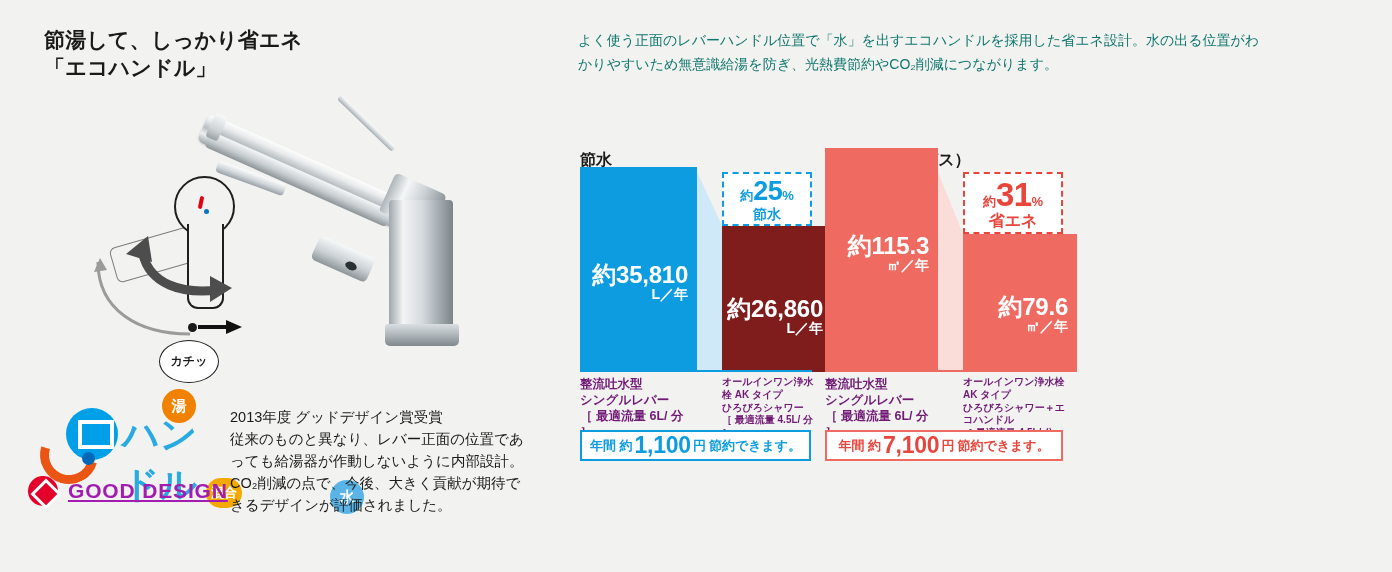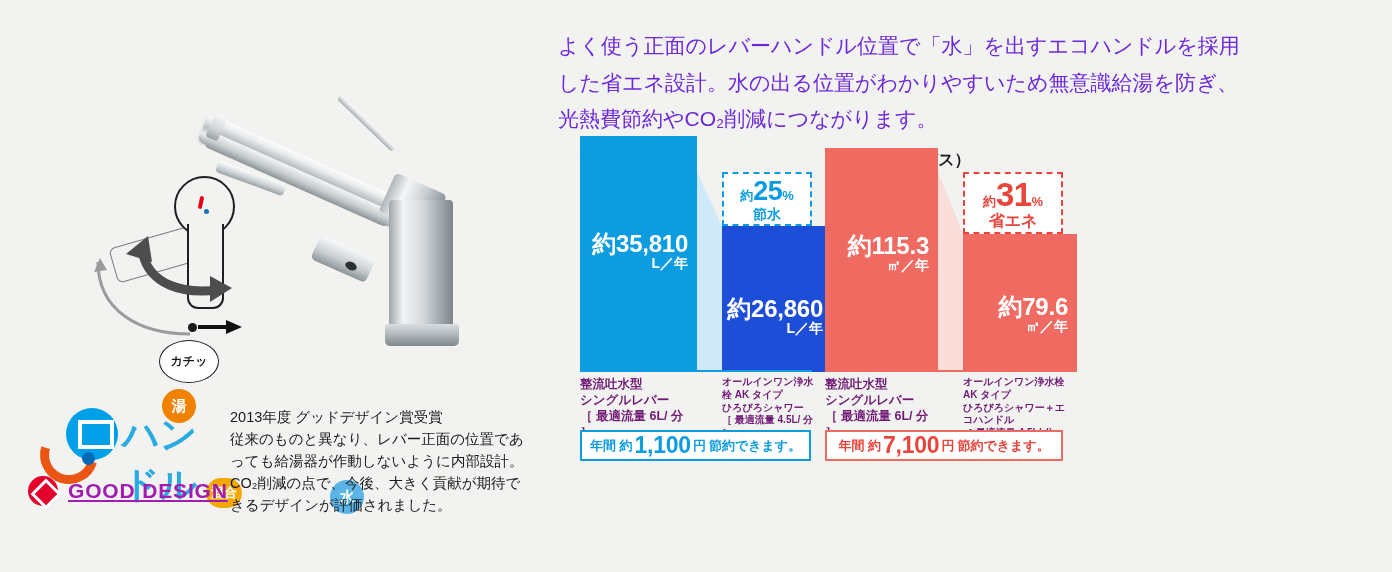--- a/index.html
+++ b/index.html
@@ -135,22 +135,22 @@
   .gd-inner{left:7px;top:7px;width:16px;height:16px;border:3px solid #fff;transform:rotate(45deg);}
   .gd-text{left:40px;top:3px;font-size:21px;font-weight:bold;letter-spacing:.04em;color:#a21caf;text-decoration:underline;}
 
   #award-text{
     left:230px;top:406px;width:300px;
     font-size:14.5px;line-height:1.52;color:#1a1a1a;white-space:pre-line;
   }
 
   
   #lead-copy{
-    left:558px;top:28px;width:690px;
-    font-size:21px;line-height:1.74;color:#6d28d9;white-space:pre-line;
+    left:578px;top:28px;width:690px;
+    font-size:14px;line-height:1.74;color:#0f766e;white-space:pre-line;
   }
 
   .chart-title{font-size:16px;font-weight:bold;color:#1a1a1a;}
   #title-water{left:580px;top:150px;}
   #title-energy{left:825px;top:150px;}
 
   .plot{height:200px;}
   #plot-water{left:580px;top:172px;width:232px;}
   #plot-energy{left:825px;top:172px;width:238px;}
 
@@ -188,20 +188,22 @@
     left:1083px;top:150px;width:190px;
     font-size:11.5px;line-height:1.42;font-weight:bold;color:#1a1a1a;
     white-space:pre-line;letter-spacing:-.01em;
   }
 </style>
 </head>
 <body>
 
 <div class="stage">
 
+  <div class="abs" id="page-title">節湯して、しっかり省エネ
+「エコハンドル」</div>
 
   <div class="abs" id="faucet-photo">
     <div class="fc pullrod"></div>
     <div class="fc spout"></div>
     <div class="fc spout2"></div>
     <div class="fc lever"></div>
     <div class="fc lever-arm"></div>
     <div class="fc nozzle"></div>
     <div class="fc dot-dark"></div>
     <div class="fc head"></div>
@@ -258,27 +260,27 @@
   <div class="abs" id="award-text">2013年度 グッドデザイン賞受賞
 従来のものと異なり、レバー正面の位置であっても給湯器が作動しないように内部設計。CO₂削減の点で、今後、大きく貢献が期待できるデザインが評価されました。</div>
 
   <div class="abs" id="lead-copy">よく使う正面のレバーハンドル位置で「水」を出すエコハンドルを採用した省エネ設計。水の出る位置がわかりやすいため無意識給湯を防ぎ、光熱費節約やCO₂削減につながります。</div>
 
   <div class="abs chart-title" id="title-water">節水</div>
   <div class="abs plot" id="plot-water">
     <svg class="wedge" style="left:117px;width:25px;height:200px;" viewBox="0 0 25 200" preserveAspectRatio="none">
       <polygon points="0,0 25,54 25,200 0,200" fill="#cfe9f9"></polygon>
     </svg>
-    <div class="bar" style="left:0;width:117px;height:236px;background:#0d9ce0;">
+    <div class="bar" style="left:0;width:117px;height:205px;background:#0d9ce0;">
       <div class="barlabel" style="top:95px;">
         <div class="num"><span>約35,810</span></div>
         <div class="unit">L／年</div>
       </div>
     </div>
-    <div class="bar" style="left:142px;width:110px;height:146px;background:#1d4ed8;">
+    <div class="bar" style="left:142px;width:110px;height:146px;background:#7f1d1d;">
       <div class="barlabel" style="top:70px;">
         <div class="num"><span>約26,860</span></div>
         <div class="unit">L／年</div>
       </div>
     </div>
     <div class="callout" style="left:142px;top:0;width:90px;height:54px;border:2.5px dashed #0d9ce0;color:#0d9ce0;">
       <div class="l1">
         <span class="sm">約</span>
         <span class="big">25</span>
         <span class="sm">%</span>

